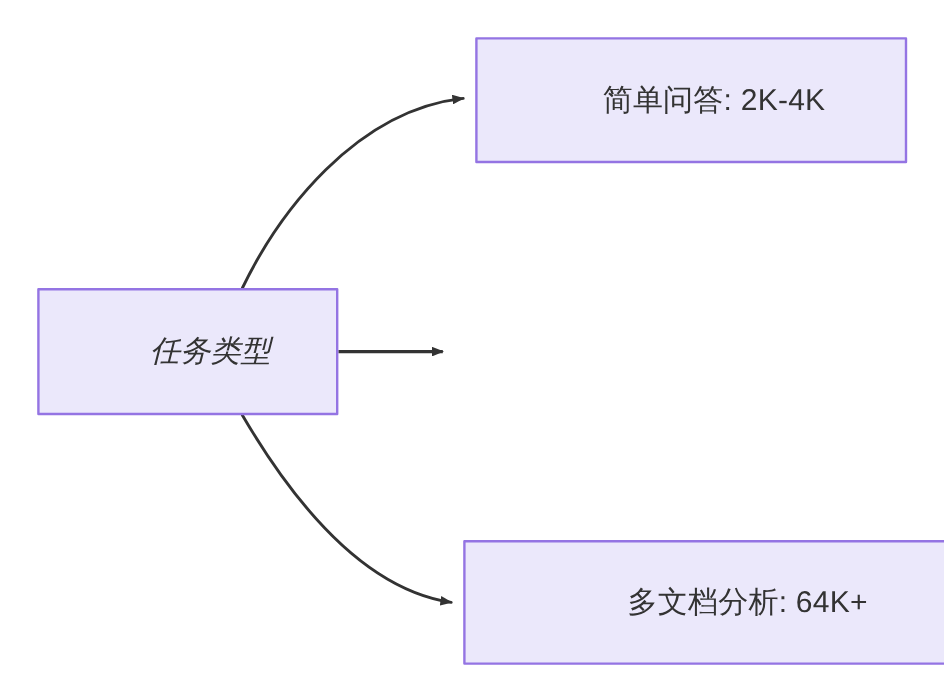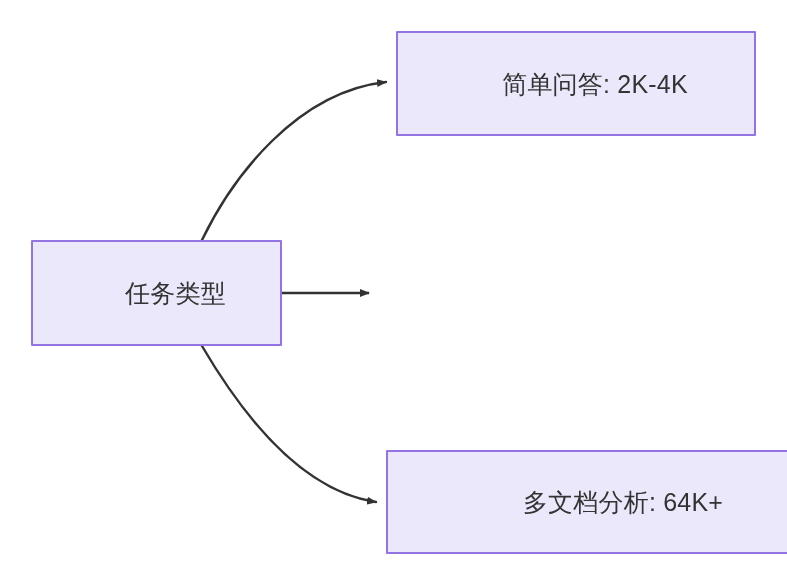--- a/index.html
+++ b/index.html
@@ -40,21 +40,21 @@
     padding-left: 38px;
   }
   .node-label {
     color: #333333;
     font-size: 25px;
     line-height: 1.2;
     letter-spacing: 0.2px;
     white-space: nowrap;
   }
   
-  #node-task-type    { left: 31px;  top: 240px; width: 251px; height: 106px; }
+  #node-task-type    { left: 31px;  top: 240px; width: 251px; height: 106px; font-style: italic; }
   #node-simple-qa    { left: 396px; top: 31px;  width: 360px; height: 105px; }
   #node-doc-summary  { left: 379px; top: 240px; width: 395px; height: 105px; }
   #node-multi-doc    { left: 386px; top: 450px; width: 436px; height: 104px; }
 </style>
 </head>
 <body>
 
 <div id="diagram-canvas">
 
   <svg class="edges-layer" width="787" height="572" viewBox="0 0 787 572" xmlns="http://www.w3.org/2000/svg">

